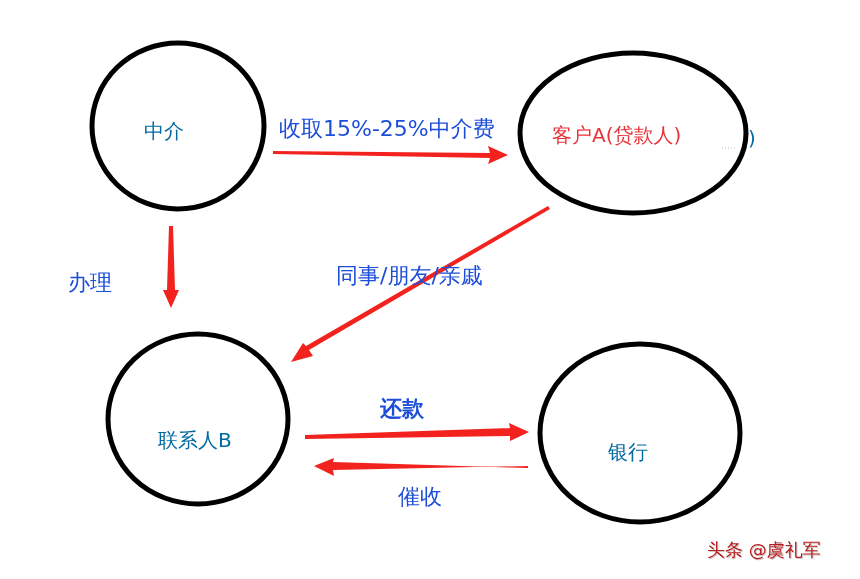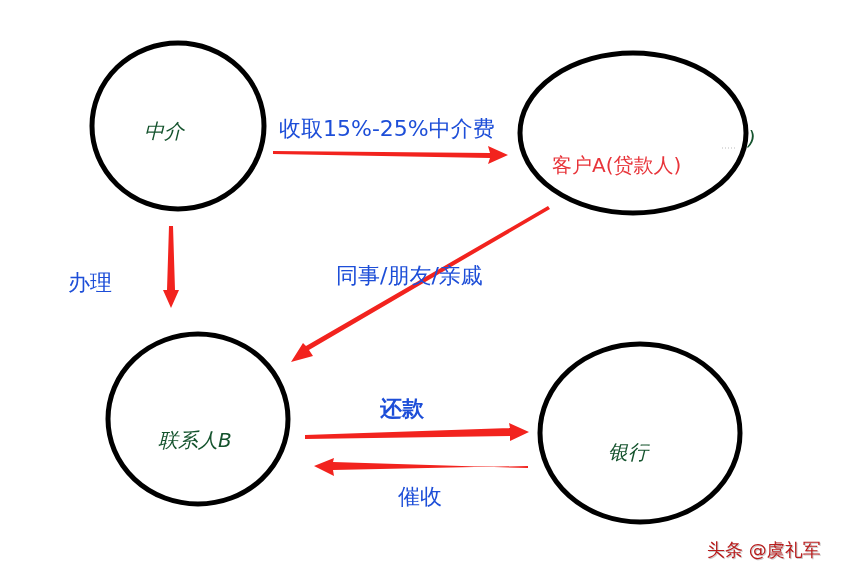--- a/index.html
+++ b/index.html
@@ -1,20 +1,20 @@
 <!DOCTYPE html>
 <html><head>
 <meta charset="utf-8">
 <style>
   html, body { margin:0; padding:0; background:#ffffff; }
   body { width:860px; height:579px; position:relative; overflow:hidden;
          font-family:"DejaVu Sans","Liberation Sans",sans-serif; }
   svg.diagram { position:absolute; left:0; top:0; }
   .lbl { position:absolute; white-space:nowrap; line-height:1; }
-  .node-text { color:#14532d; font-size:20px;font-style:italic; }
+  .node-text { color:#0369a1; font-size:20px; }
   .edge-text { color:#1d4ed8; font-size:22px; }
   .red-text { color:#e8343a; font-size:20px; }
   .wm { color:#b91c1c; font-size:18px; text-shadow:1px 1px 0 #ccc; }
 </style>
 </head>
 <body>
 
 <svg class="diagram" width="860" height="579" viewBox="0 0 860 579">
 
   <ellipse cx="178" cy="126" rx="86" ry="83" fill="none" stroke="#000" stroke-width="5"></ellipse>
@@ -32,21 +32,21 @@
 
     <polygon points="305,435 510,428 509,423 529,432 510,441 510,436 305,439"></polygon>
 
     <polygon points="528,466 333,470 334,476 314,466 334,458 333,462 528,468"></polygon>
   </g>
 
   <line x1="722" y1="148" x2="736" y2="148" stroke="#bbbbbb" stroke-width="1" stroke-dasharray="1,2"></line>
 </svg>
 
 <div class="lbl node-text" style="left:144px;top:121px;">中介</div>
-<div class="lbl red-text" style="left:552px;top:125px;margin-top:30px;">客户A(贷款人)</div>
+<div class="lbl red-text" style="left:552px;top:125px;">客户A(贷款人)</div>
 <div class="lbl node-text" style="left:748px;top:128px;font-size:20px;">)</div>
 <div class="lbl node-text" style="left:158px;top:430px;">联系人B</div>
 <div class="lbl node-text" style="left:608px;top:442px;">银行</div>
 
 <div class="lbl edge-text" style="left:279px;top:118px;">收取15%-25%中介费</div>
 <div class="lbl edge-text" style="left:68px;top:272px;">办理</div>
 <div class="lbl edge-text" style="left:336px;top:265px;">同事/朋友/亲戚</div>
 <div class="lbl edge-text" style="left:380px;top:398px;font-weight:bold;">还款</div>
 <div class="lbl edge-text" style="left:398px;top:486px;">催收</div>
 

